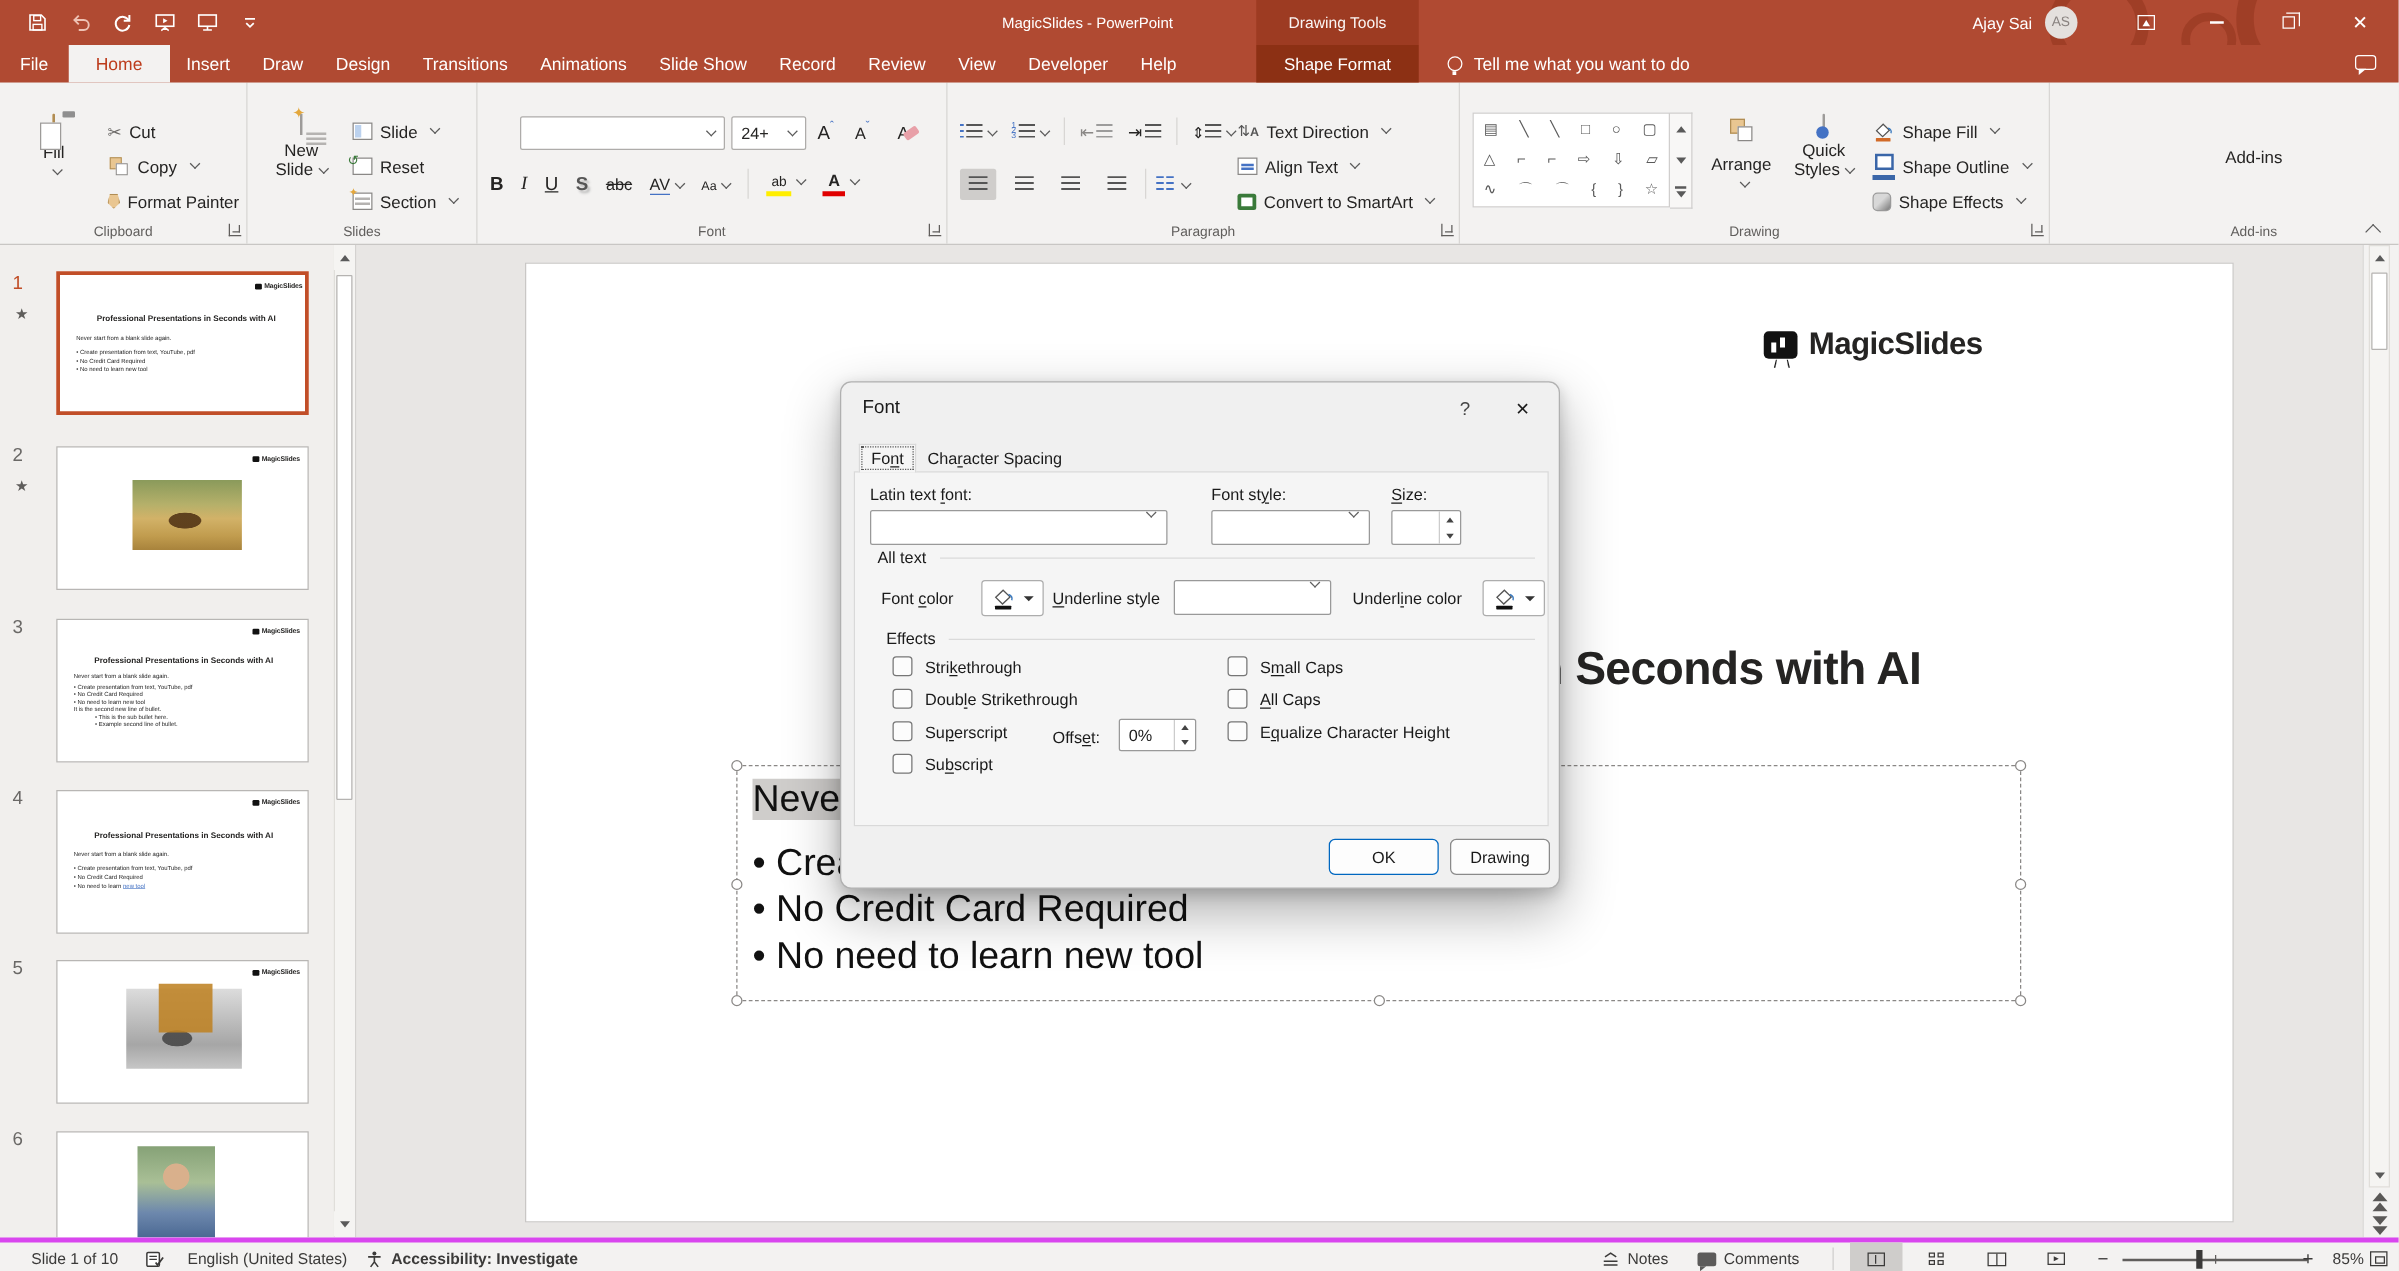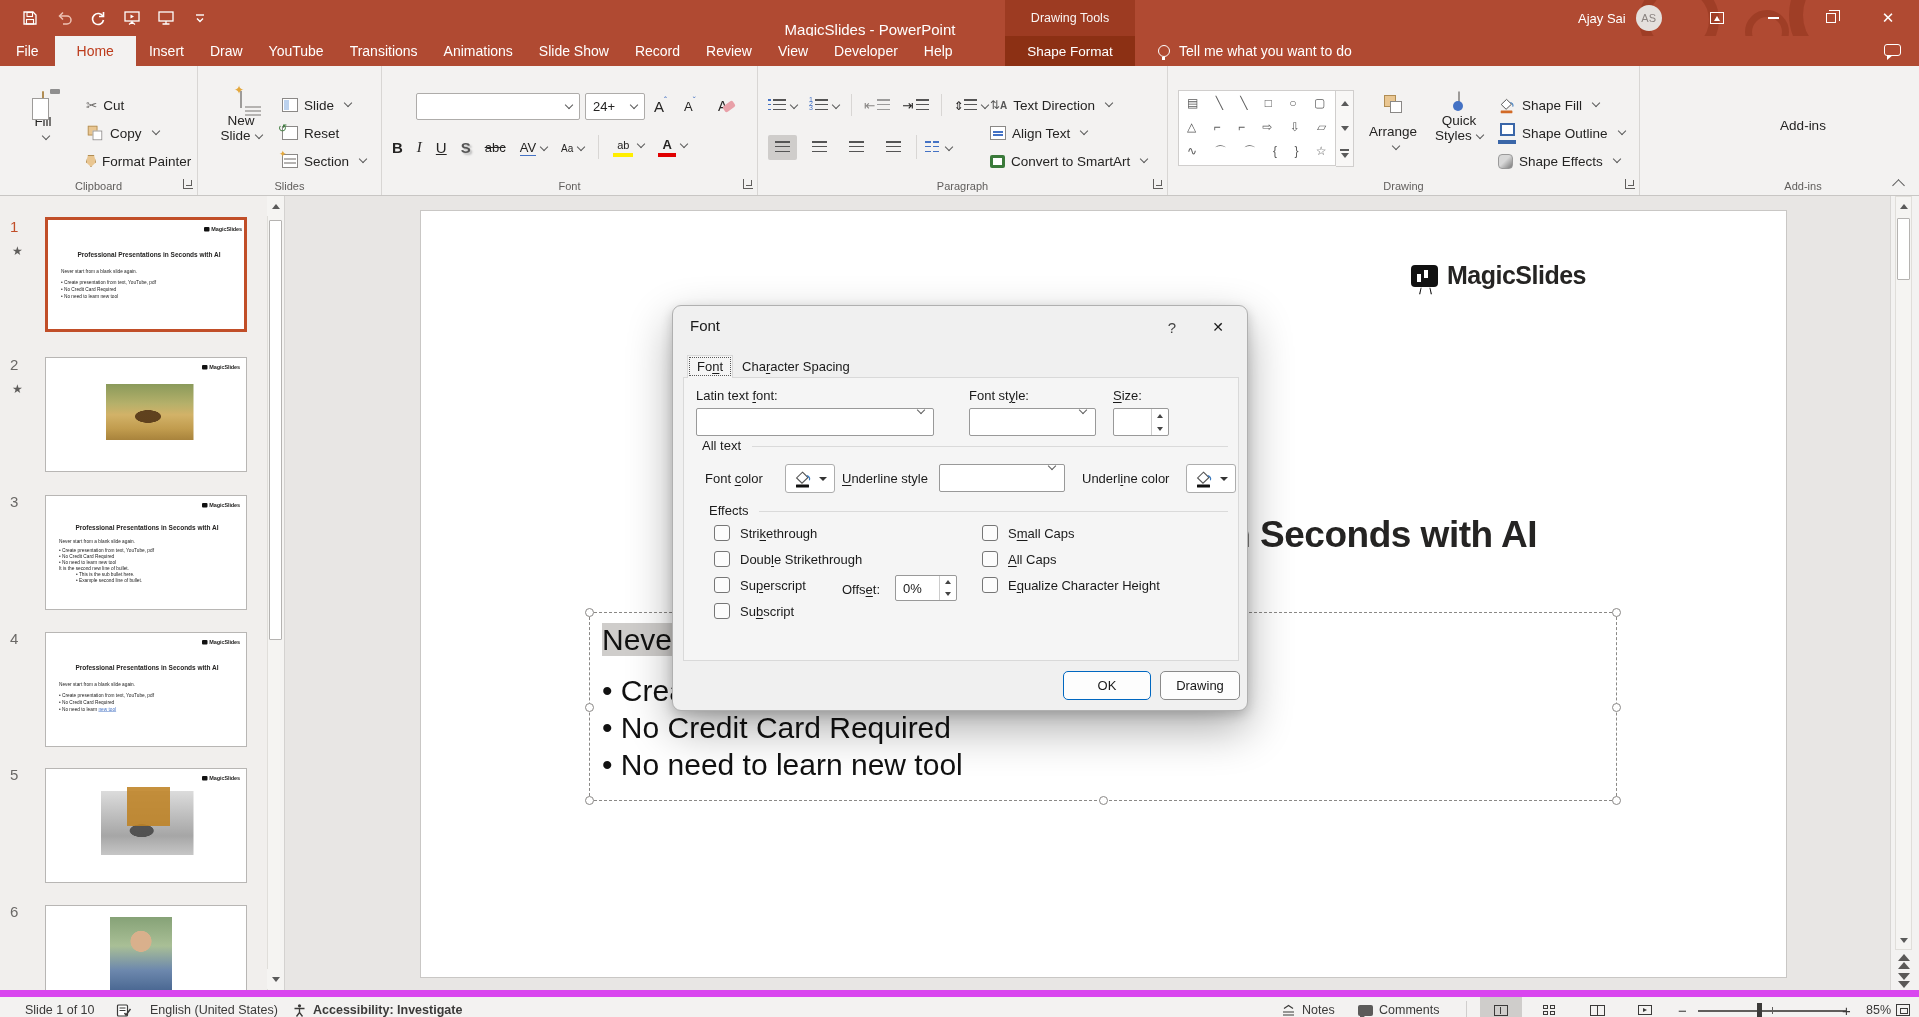--- a/index.html
+++ b/index.html
@@ -9,21 +9,21 @@
 
   
   .tb{position:absolute;left:0;top:0;width:1919px;height:36px;background:#b04a32;color:#fff;z-index:6}
   .deco{position:absolute;right:40px;top:-30px;width:560px;height:90px;overflow:hidden;pointer-events:none}
   .deco i{position:absolute;border-radius:50%;border:10px solid rgba(130,40,16,.35)}
   .deco i.d1{width:80px;height:80px;right:160px;top:10px}
   .deco i.d2{width:44px;height:44px;right:90px;top:40px;border-width:7px}
   .deco i.d3{width:110px;height:110px;right:-20px;top:-10px;border-width:14px}
   .qat{position:absolute;left:20px;top:0;height:36px;display:flex;align-items:center;gap:14px}
   .qat .qi{display:inline-flex;align-items:center;justify-content:center;width:20px;height:22px;cursor:default}
-  .tb-title{position:absolute;left:700px;top:12px;width:340px;height:36px;line-height:36px;text-align:center;font-size:15px}
+  .tb-title{position:absolute;left:700px;top:0;width:340px;height:36px;line-height:36px;text-align:center;font-size:12px}
   .ctx-head{position:absolute;left:1005px;top:0;width:130px;height:36px;background:#9d3b22;display:flex;align-items:center;justify-content:center;font-size:12.5px;color:rgba(255,255,255,.95)}
   .user{position:absolute;left:1578px;top:0;height:36px;display:flex;align-items:center;gap:10px;font-size:13px}
   .avatar{width:26px;height:26px;border-radius:50%;background:#e4e0dd;color:#8a8380;font-size:11px;display:flex;align-items:center;justify-content:center}
   .wbtn{position:absolute;top:0;width:44px;height:36px;display:flex;align-items:center;justify-content:center;color:#fff}
   .min-glyph{width:11px;height:1.4px;background:#fff}
   .restore-glyph{width:10px;height:10px;border:1.3px solid #fff;position:relative}
   .restore-glyph:before{content:"";position:absolute;left:2px;top:-4px;width:10px;height:10px;border:1.3px solid #fff;border-left:none;border-bottom:none}
   .ribdisp{width:14px;height:12px;border:1.3px solid #fff;position:relative;display:flex;align-items:center;justify-content:center}
   .ribdisp:after{content:"";width:0;height:0;border-left:3.5px solid transparent;border-right:3.5px solid transparent;border-bottom:5px solid #fff}
 
@@ -121,21 +121,21 @@
 
   
   .vscroll{position:absolute;left:1890px;top:196px;width:29px;height:794px;background:#f3f2f1;border-left:1px solid #d8d6d4;z-index:2}
   .vtrack{position:absolute;left:4px;top:0;width:17px;height:754px;background:#f5f4f2;border:1px solid #e0deda}
   .vbtn{position:absolute;left:4px;width:17px;height:20px;display:flex;align-items:center;justify-content:center}
   .vthumb{position:absolute;left:6px;top:22px;width:13px;height:62px;background:#fff;border:1px solid #b5b3b1;border-radius:1px}
   .dbl{position:absolute;left:6px;width:14px;display:flex;flex-direction:column;align-items:center;gap:1px}
   .dbl .tri-u,.dbl .tri-d{border-left-width:6px;border-right-width:6px;border-bottom-width:7px;border-top-width:7px}
 
   
-  .status{position:absolute;left:0;top:990px;width:1919px;height:27px;background:#f3f2f1;border-top:7px solid #d946ef;font-size:12.5px;color:#3b3a39;z-index:6}
+  .status{position:absolute;left:0;top:990px;width:1919px;height:27px;background:#f3f2f1;border-top:4px solid #d946ef;font-size:12.5px;color:#3b3a39;z-index:6}
   .st{position:absolute;top:0;height:26px;display:flex;align-items:center;gap:6px}
   .viewbtn{position:absolute;top:0;width:42px;height:26px;display:flex;align-items:center;justify-content:center}
   .viewbtn.sel{background:#cfcdcb}
   .v-normal{width:14px;height:11px;border:1.4px solid #3b3a39;position:relative}
   .v-normal:before{content:"";position:absolute;left:2px;top:1px;bottom:1px;width:3px;border-right:1.4px solid #3b3a39}
   .v-sorter{width:13px;height:11px;display:grid;grid-template-columns:5px 5px;grid-template-rows:4px 4px;gap:2px}
   .v-sorter i{border:1.3px solid #3b3a39}
   .v-read{width:15px;height:11px;border:1.4px solid #3b3a39;position:relative}
   .v-read:before{content:"";position:absolute;left:50%;top:0;bottom:0;width:0;border-left:1.4px solid #3b3a39}
   .v-show{width:14px;height:10px;border:1.4px solid #3b3a39;position:relative}
@@ -237,21 +237,21 @@
       <span class="restore-glyph"></span>
     </div>
   <div class="wbtn" style="left:1866px;font-size:15px">✕</div>
 </div>
 
 <div class="tabrow">
   <div class="tab" style="padding:0 16px">File</div>
   <div class="tab active" style="padding:0 22px">Home</div>
   <div class="tab">Insert</div>
   <div class="tab">Draw</div>
-  <div class="tab">YouTube</div>
+  <div class="tab">Design</div>
   <div class="tab">Transitions</div>
   <div class="tab">Animations</div>
   <div class="tab">Slide Show</div>
   <div class="tab">Record</div>
   <div class="tab">Review</div>
   <div class="tab">View</div>
   <div class="tab">Developer</div>
   <div class="tab">Help</div>
   <div class="ctx-tab">Shape Format</div>
   <div class="tellme">

